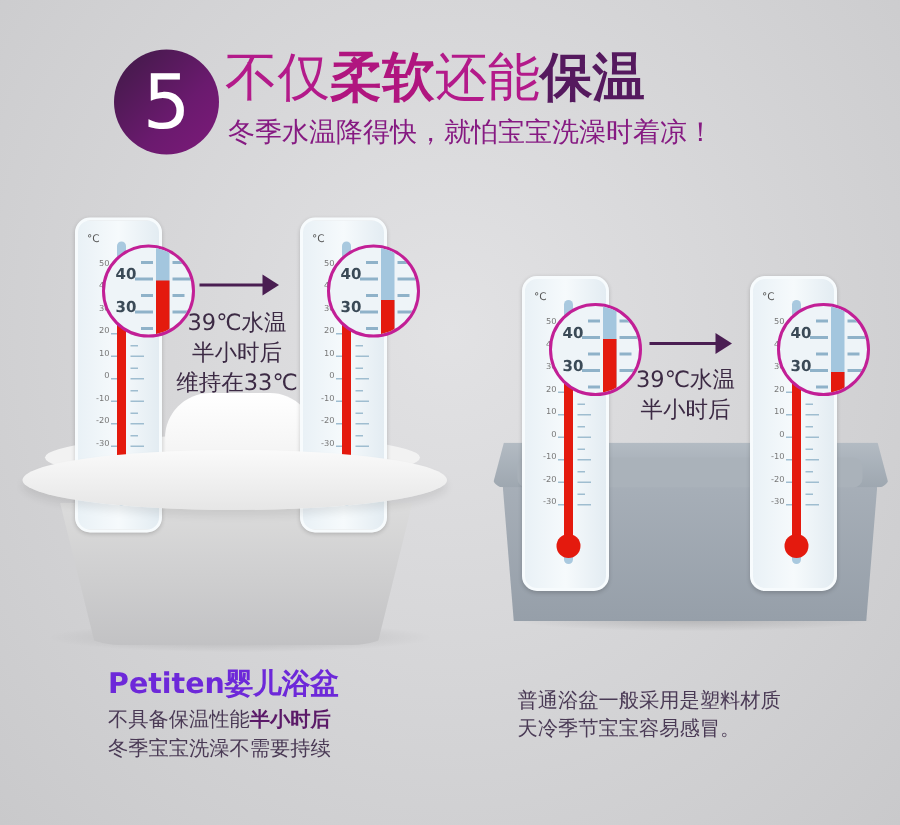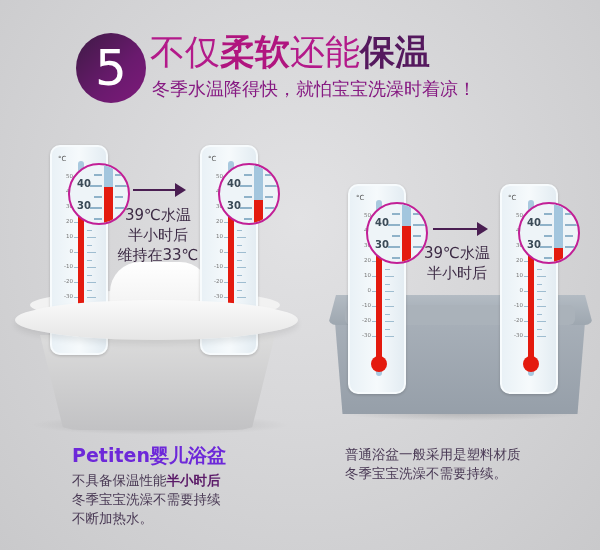--- a/index.html
+++ b/index.html
@@ -374,18 +374,17 @@
 </div>
 <div class="abs caption" style="left:412px; top:243px; width:90px;">
   <div>39℃水温</div>
   <div>半小时后</div>
 </div>
 
 <div class="abs" style="left:72px; top:443px;">
   <div class="desc-title">Petiten婴儿浴盆</div>
   <div class="desc-body" style="margin-top:2px;"><span>不具备保温性能</span><b>半小时后</b></div>
   <div class="desc-body">冬季宝宝洗澡不需要持续</div>
-  <div class="desc-body">不断加热水。</div>
 </div>
 <div class="abs" style="left:345px; top:443px;">
-  <div class="desc-body" style="margin-top:2px;">普通浴盆一般采用是塑料材质</div>
-  <div class="desc-body">冬季宝宝洗澡不需要持续。</div>
+  <div class="desc-body" style="margin-top:15px;">普通浴盆一般采用是塑料材质</div>
+  <div class="desc-body">天冷季节宝宝容易感冒。</div>
 </div>
 
 </body></html>

